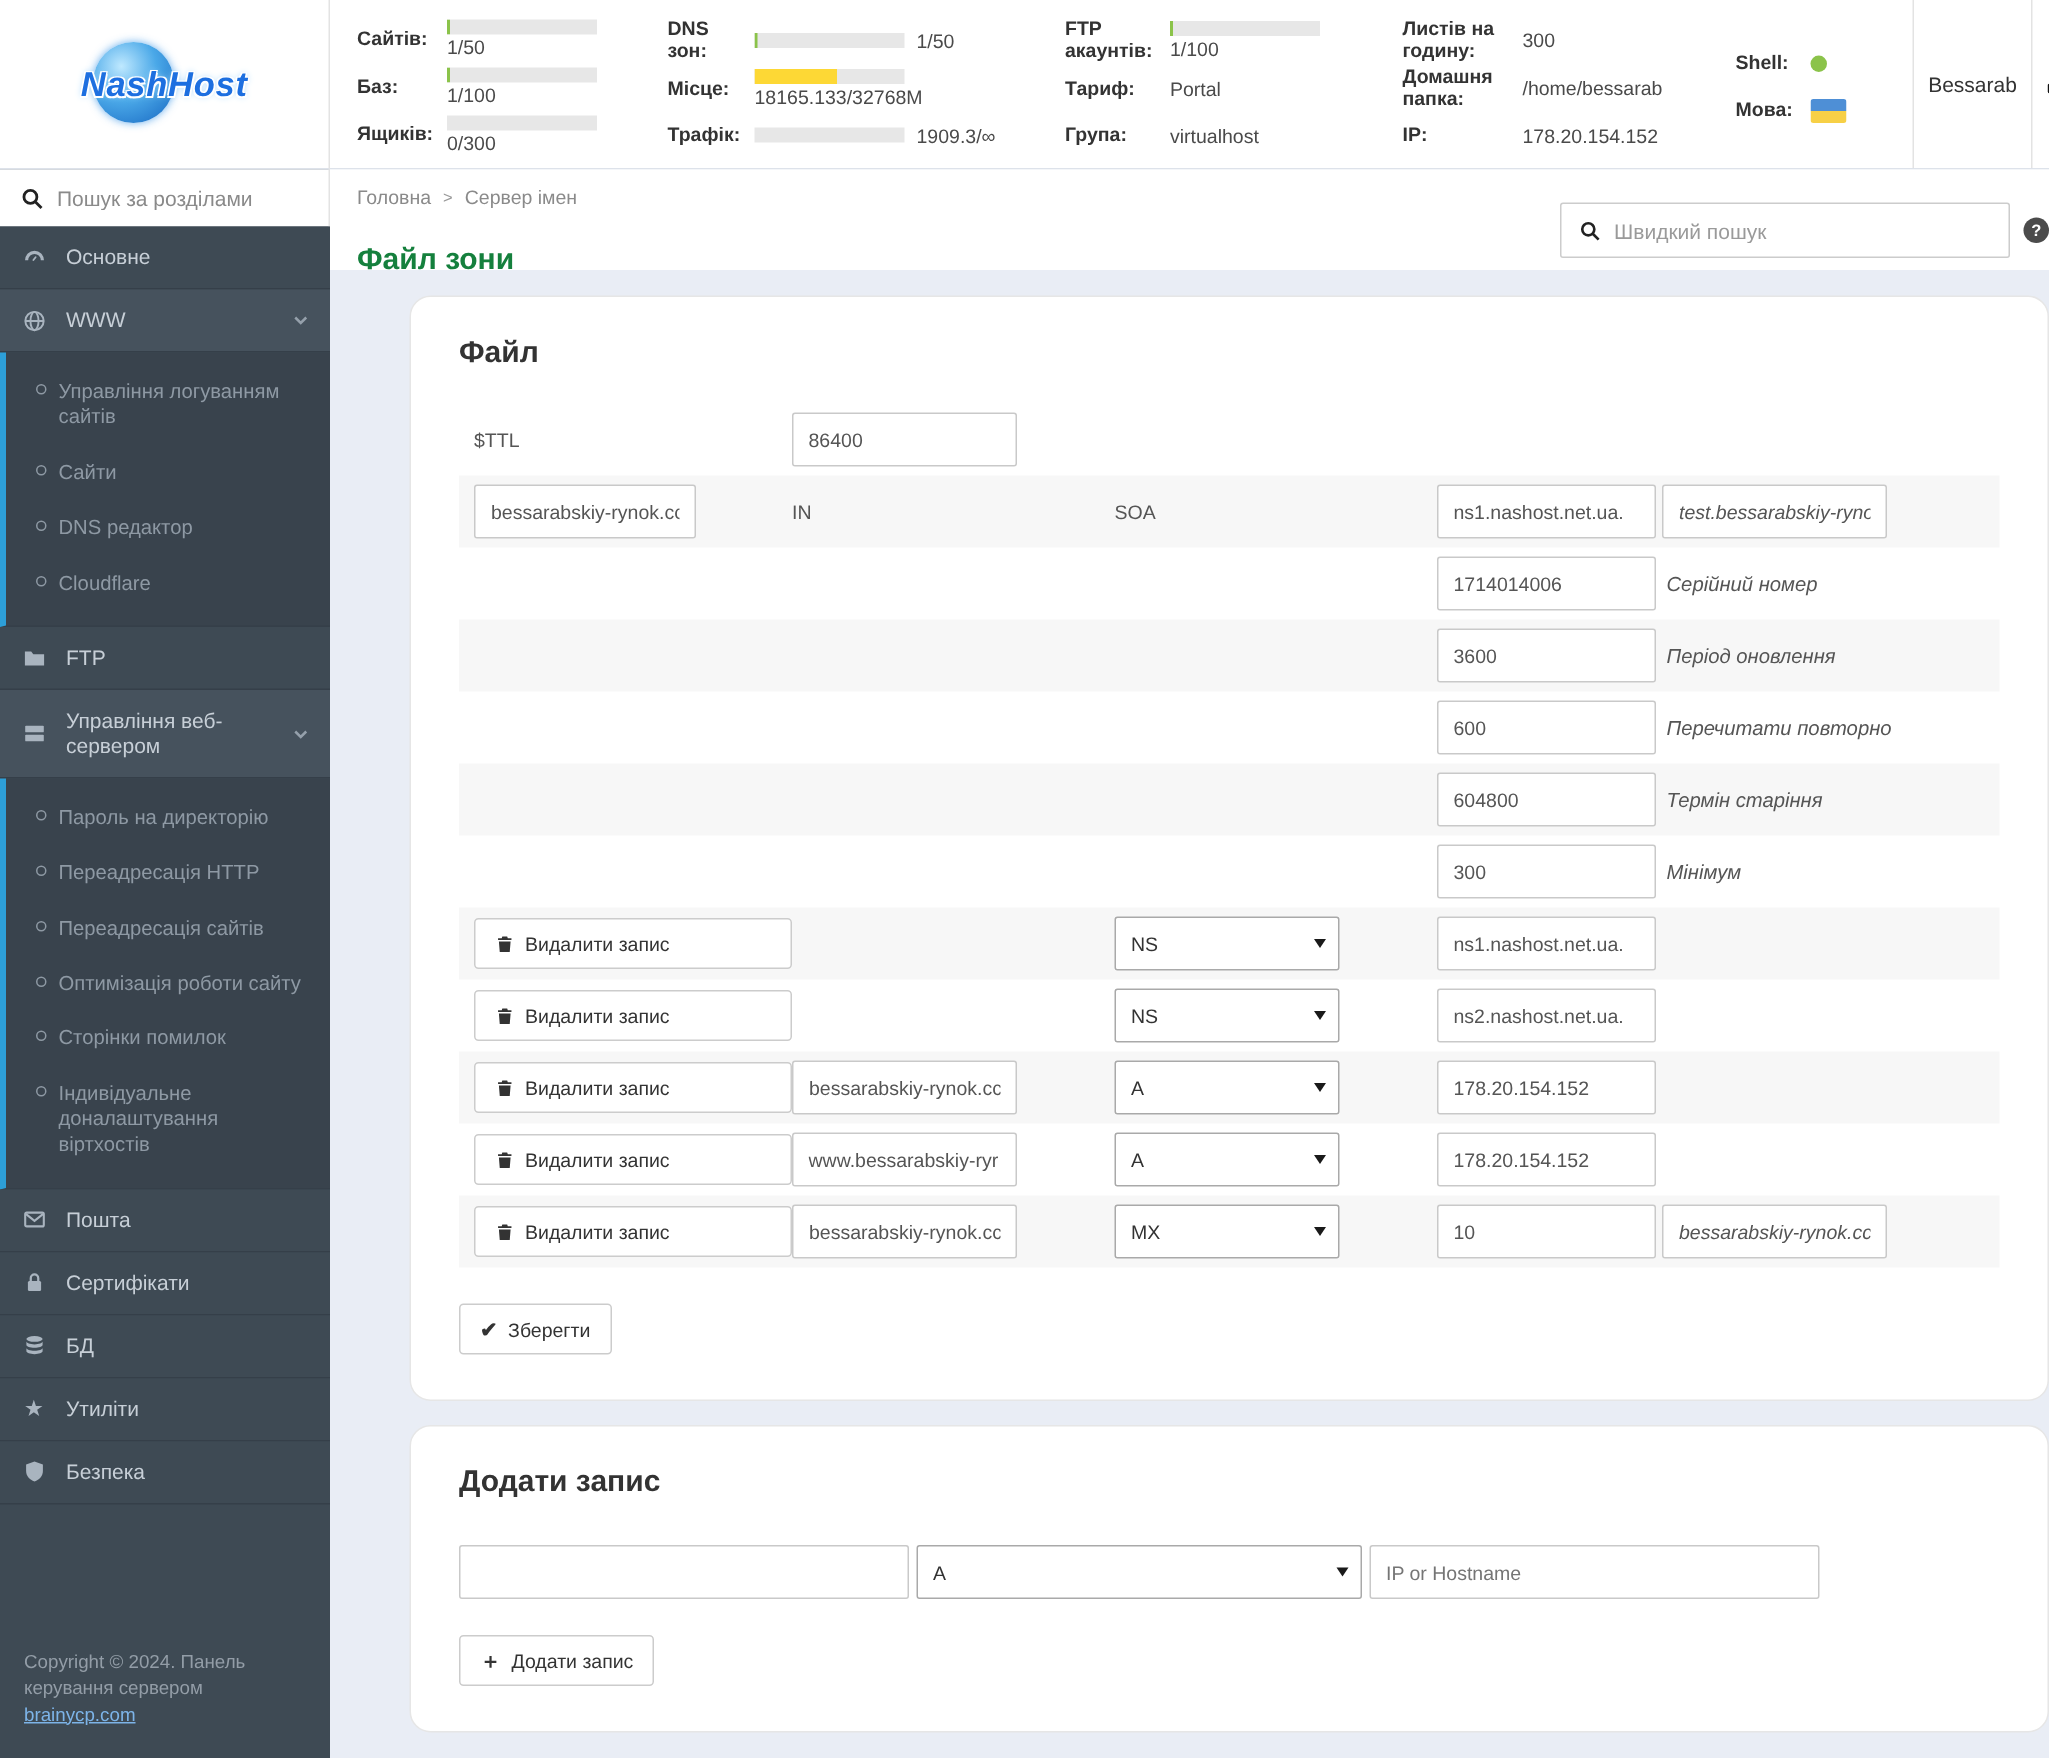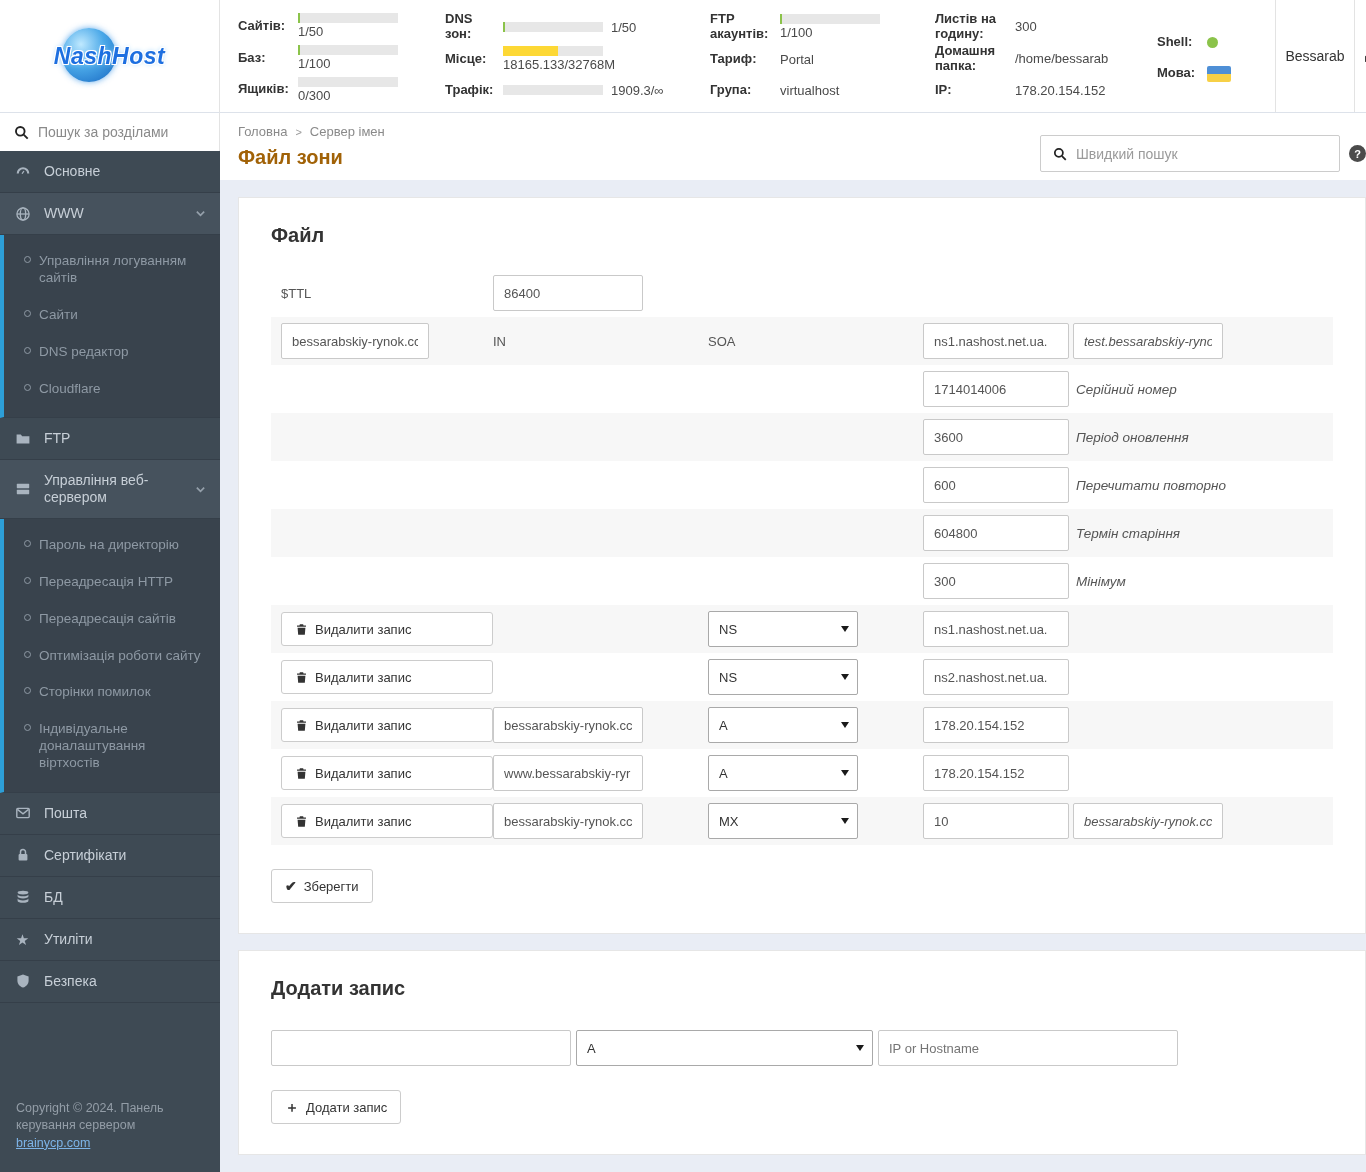--- a/index.html
+++ b/index.html
@@ -57,31 +57,31 @@
   .dot { width:11px; height:11px; border-radius:50%; background:#8bc34a; display:inline-block; }
   .flag { width:24px; height:16px; display:inline-flex; flex-direction:column; border-radius:2px; overflow:hidden; }
   .flag i { flex:1; } .flag .f-blue { background:#4e8fd6; } .flag .f-yellow { background:#f7d046; }
   .user-box { width:80px; border-left:1px solid #e3e3e3; border-right:1px solid #e3e3e3; display:flex; align-items:center; justify-content:center; font-size:14px; color:#333; }
   .lock-box { width:29px; display:flex; align-items:center; justify-content:center; color:#111; cursor:pointer; }
   .lock-box svg { width:15px; height:15px; }
   
   .content-top { background:#fff; padding:11px 18px 0; height:67px; display:flex; justify-content:space-between; }
   .crumb { font-size:13px; color:#8a8a8a; display:flex; gap:8px; align-items:center; }
   .crumb .sep { font-size:11px; color:#9a9a9a; }
-  .page-title { font-size:20px; font-weight:bold; color:#a16207; margin-top:7px; }
+  .page-title { font-size:20px; font-weight:bold; color:#15803d; margin-top:23px; }
   .qs-wrap { display:flex; align-items:center; gap:9px; margin-top:3px; }
   .qs-box { width:300px; height:37px; border:1px solid #ccc; border-radius:2px; background:#fff; display:flex; align-items:center; gap:9px; padding:0 12px; }
   .qs-box svg { width:14px; height:14px; color:#222; flex:none; }
   .qs-box input { border:none; outline:none; width:100%; font-size:14px; color:#333; font-family:inherit; }
   .qs-box input::placeholder { color:#9a9a9a; }
   .help-circle { width:17px; height:17px; border-radius:50%; background:#4b4b4b; color:#fff; font-size:11px; font-weight:bold;
                  display:flex; align-items:center; justify-content:center; cursor:pointer; }
   
   .content { flex:1; padding:17px 18px 20px; overflow:hidden; }
-  .card { background:#fff; border:1px solid #e6e6e6; border-radius:0; padding:26px 32px 30px; }
+  .card { background:#fff; border:1px solid #e6e6e6; border-radius:14px; padding:26px 32px 30px;margin-left:35px; }
   .card + .card { margin-top:16px; }
   .card-title { font-size:20px; font-weight:bold; color:#333; margin-bottom:22px; }
   
   .zrow { display:grid; grid-template-columns:212px 215px 215px 150px 1fr; align-items:center; min-height:48px; padding-left:10px; }
   .zone-rows .zrow:nth-child(odd) { background:#f7f7f7; }
   .txt-input { height:36px; border:1px solid #c9c9c9; border-radius:2px; padding:0 10px; font-size:13px; color:#555;
                font-family:inherit; background:#fff; outline:none; width:150px; }
   .zrow .c1 { grid-column:1; } .zrow .c2 { grid-column:2; } .zrow .c3 { grid-column:3; } .zrow .c4 { grid-column:4; } .zrow .c5 { grid-column:5;font-style:italic; }
   .cell-text { font-size:13px; color:#555; }
   .param-label { font-size:13.5px; color:#555; padding-left:3px; }

